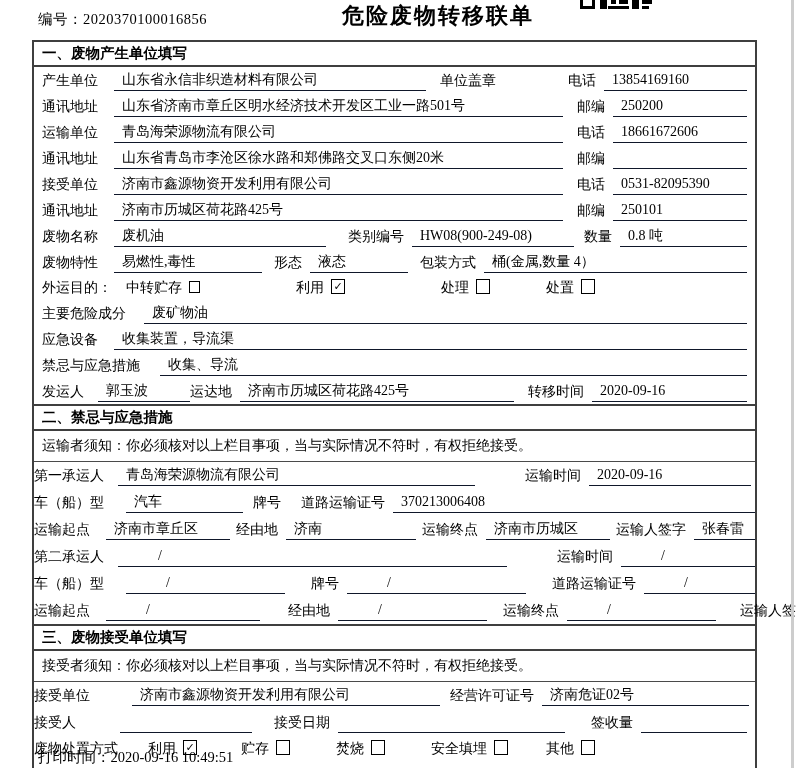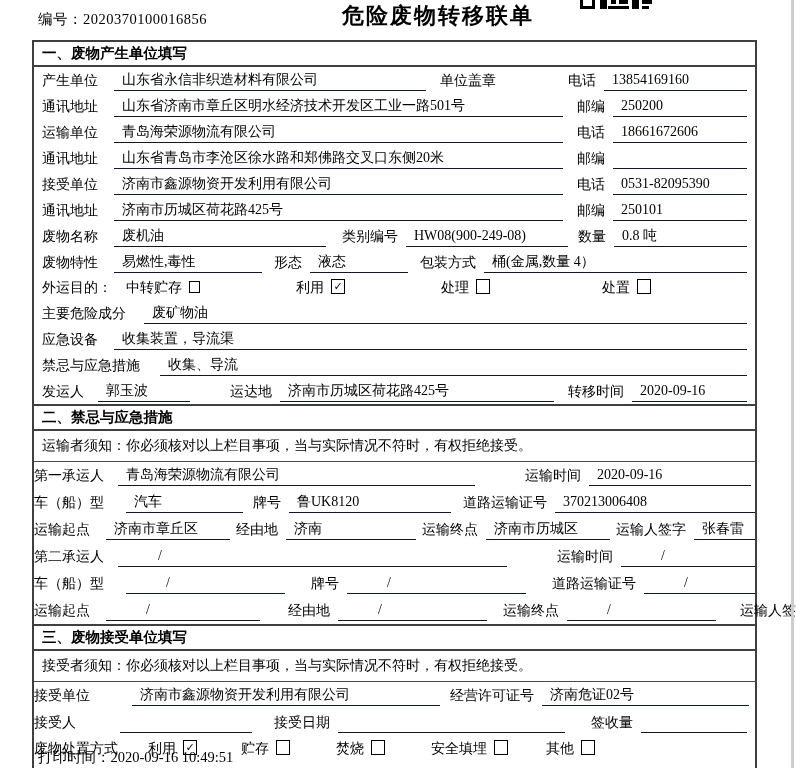--- a/index.html
+++ b/index.html
@@ -98,21 +98,21 @@
       <div class="row">
         <span class="lb" style="width:64px">通讯地址</span>
         <span class="u" style="width:437px">济南市历城区荷花路425号</span>
         <span class="lb" style="margin-left:14px">邮编</span>
         <span class="u fx">250101</span>
       </div>
 
       <div class="row">
         <span class="lb" style="width:64px">废物名称</span>
         <span class="u" style="width:200px">废机油</span>
-        <span class="lb" style="margin-left:16px">类别编号</span>
+        <span class="lb" style="margin-left:22px">类别编号</span>
         <span class="u" style="width:150px">HW08(900-249-08)</span>
         <span class="lb" style="margin-left:10px">数量</span>
         <span class="u fx">0.8 吨</span>
       </div>
 
       <div class="row">
         <span class="lb" style="width:64px">废物特性</span>
         <span class="u" style="width:136px">易燃性,毒性</span>
         <span class="lb" style="margin-left:12px">形态</span>
         <span class="u" style="width:86px">液态</span>
@@ -127,21 +127,21 @@
           <span class="cb small"></span>
         </span>
         <span class="opt" style="margin-left:96px">
           <span>利用</span>
           <span class="cb">✓</span>
         </span>
         <span class="opt" style="margin-left:96px">
           <span>处理</span>
           <span class="cb"></span>
         </span>
-        <span class="opt" style="margin-left:112px">
+        <span class="opt" style="margin-left:56px">
           <span>处置</span>
           <span class="cb"></span>
         </span>
       </div>
 
       <div class="row">
         <span class="lb" style="width:94px">主要危险成分</span>
         <span class="u fx">废矿物油</span>
       </div>
 
@@ -151,21 +151,21 @@
       </div>
 
       <div class="row">
         <span class="lb" style="width:110px">禁忌与应急措施</span>
         <span class="u fx">收集、导流</span>
       </div>
 
       <div class="row">
         <span class="lb" style="width:48px">发运人</span>
         <span class="u" style="width:80px">郭玉波</span>
-        <span class="lb" style="margin-left:40px">运达地</span>
+        <span class="lb" style="">运达地</span>
         <span class="u" style="width:262px">济南市历城区荷花路425号</span>
         <span class="lb" style="margin-left:14px">转移时间</span>
         <span class="u fx">2020-09-16</span>
       </div>
     </div>
 
     <div class="section s23">
       <div class="sec-h">二、禁忌与应急措施</div>
       <div class="notice">运输者须知：你必须核对以上栏目事项，当与实际情况不符时，有权拒绝接受。</div>
 
@@ -173,21 +173,20 @@
         <span class="lb" style="width:76px">第一承运人</span>
         <span class="u" style="width:345px">青岛海荣源物流有限公司</span>
         <span class="lb" style="margin-left:50px">运输时间</span>
         <span class="u" style="width:150px">2020-09-16</span>
       </div>
 
       <div class="row">
         <span class="lb" style="width:84px">车（船）型</span>
         <span class="u" style="width:105px">汽车</span>
         <span class="lb" style="margin-left:10px">牌号</span>
-        <span class="u" style="width:150px">鲁UK8120</span>
         <span class="lb" style="margin-left:12px">道路运输证号</span>
         <span class="u fx">370213006408</span>
       </div>
 
       <div class="row">
         <span class="lb" style="width:64px">运输起点</span>
         <span class="u" style="width:112px">济南市章丘区</span>
         <span class="lb" style="margin-left:6px">经由地</span>
         <span class="u" style="width:118px">济南</span>
         <span class="lb" style="margin-left:6px">运输终点</span>

